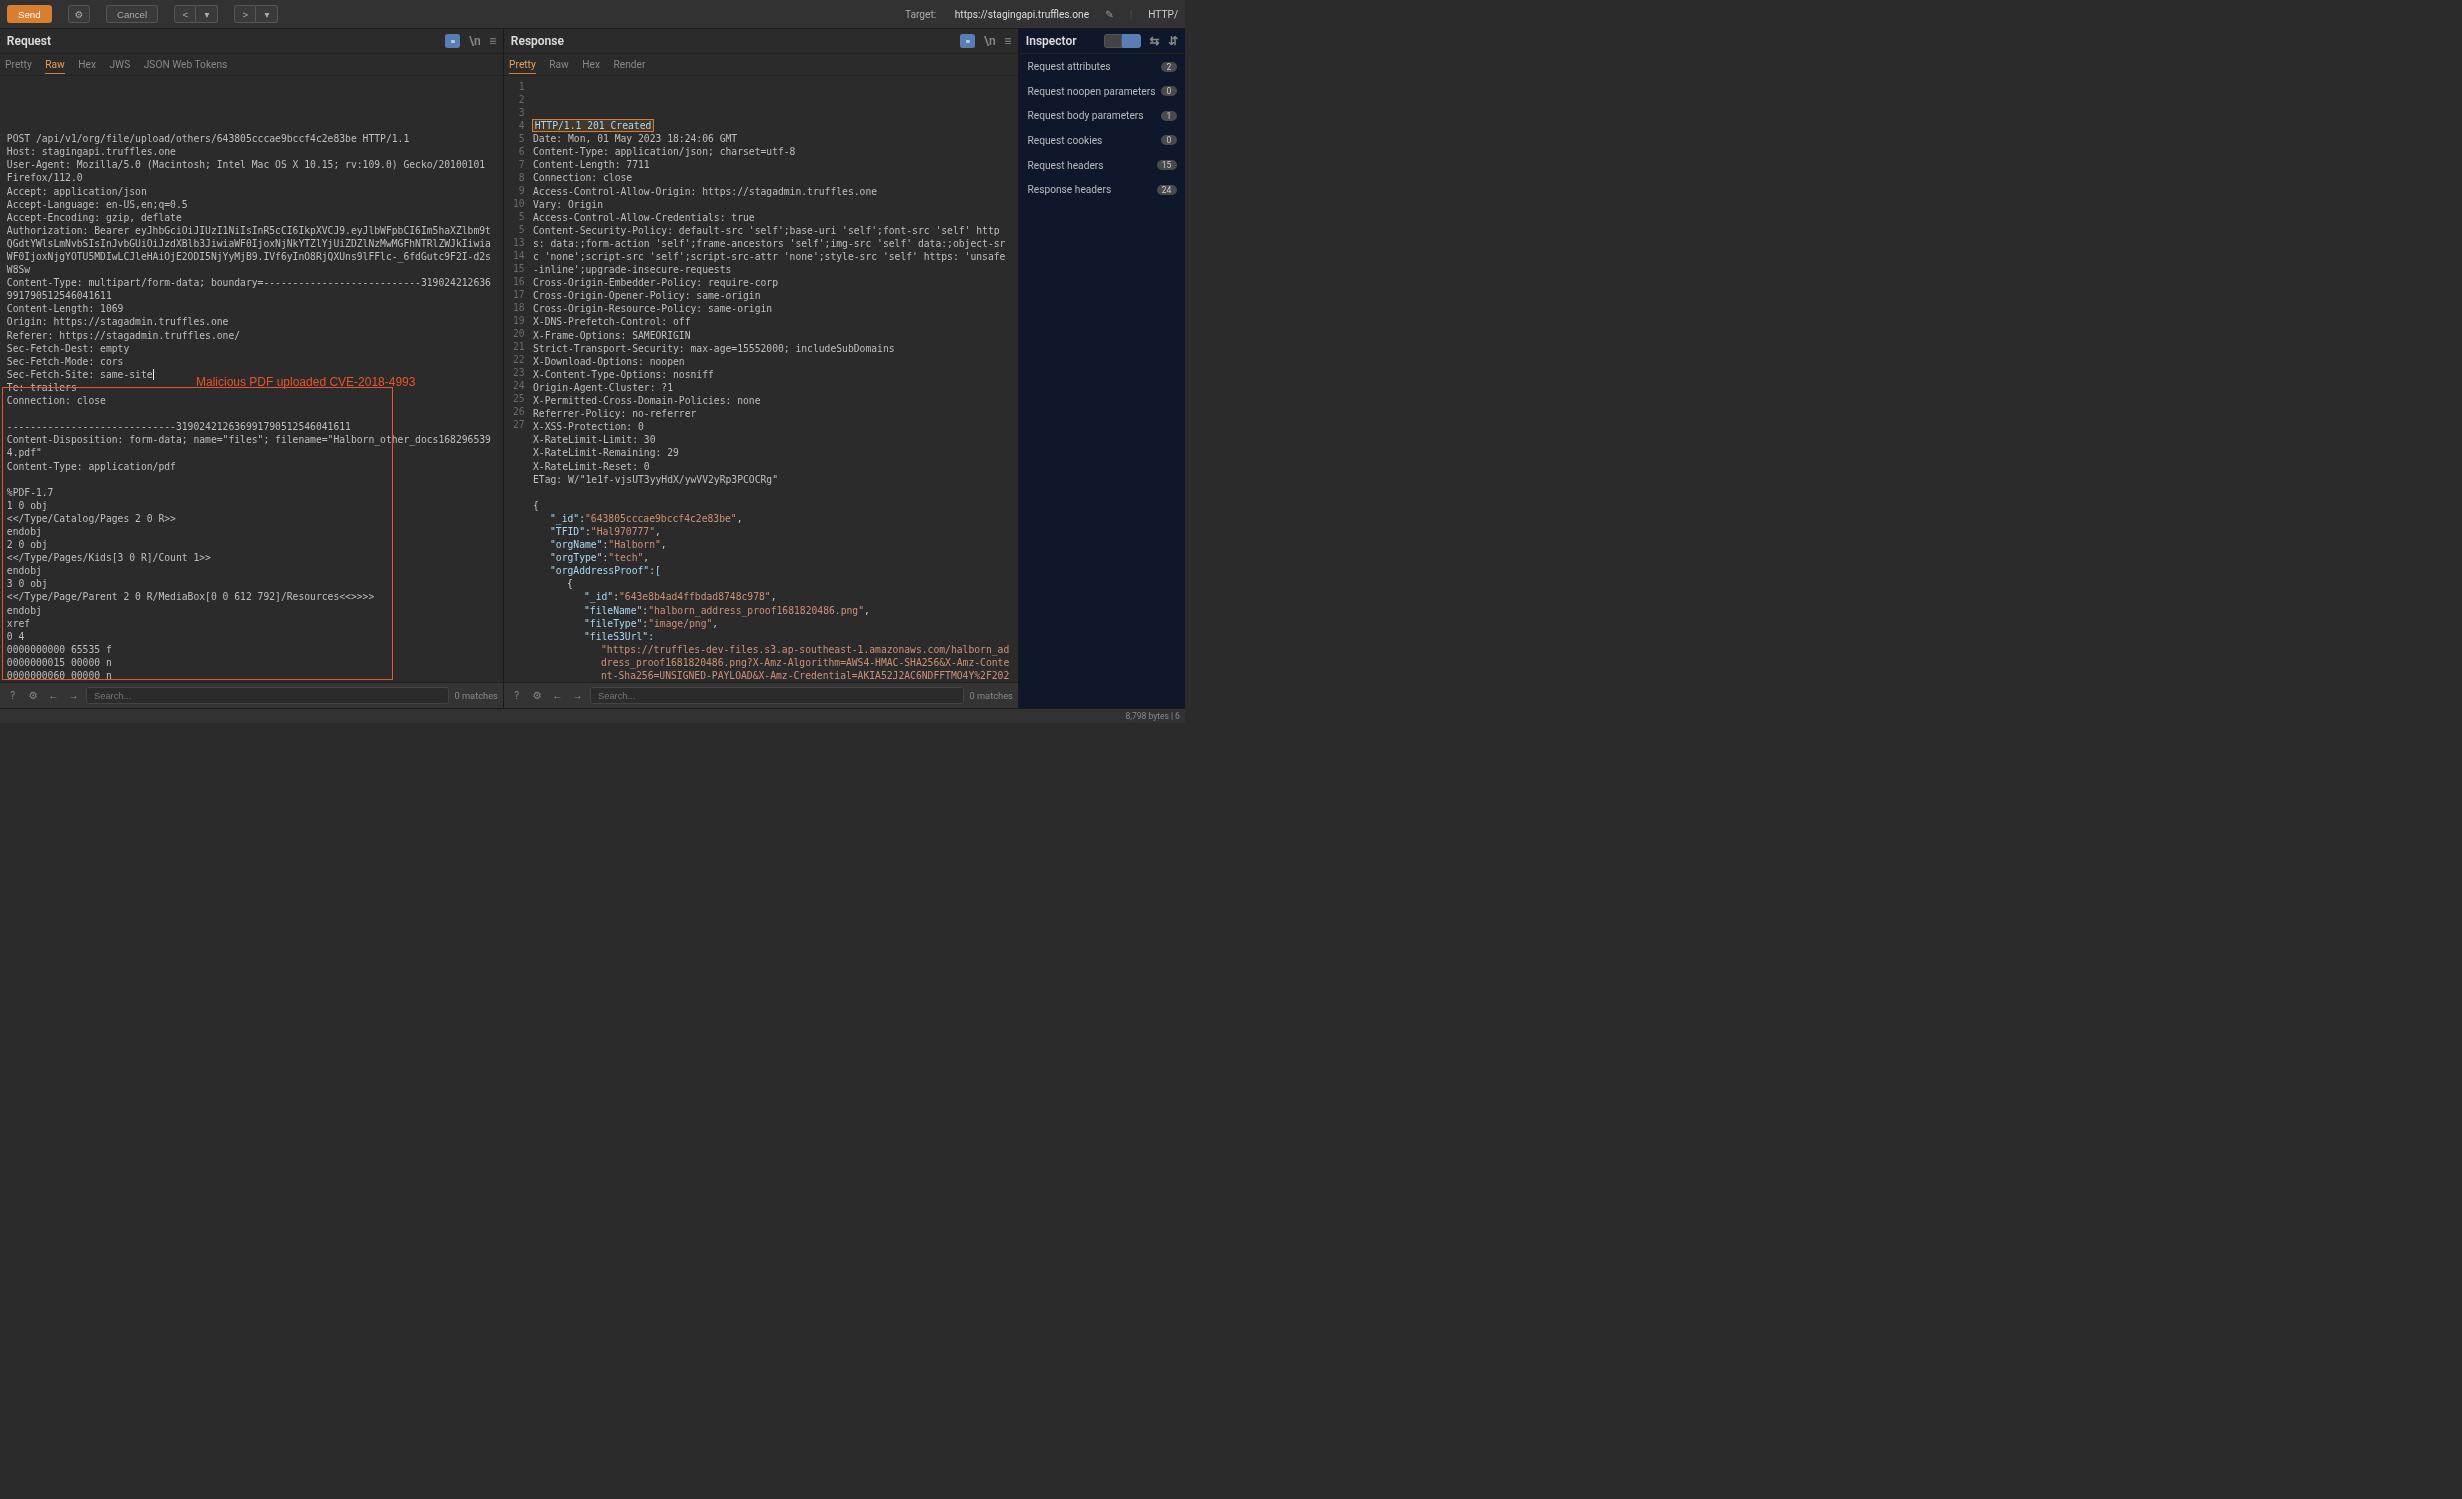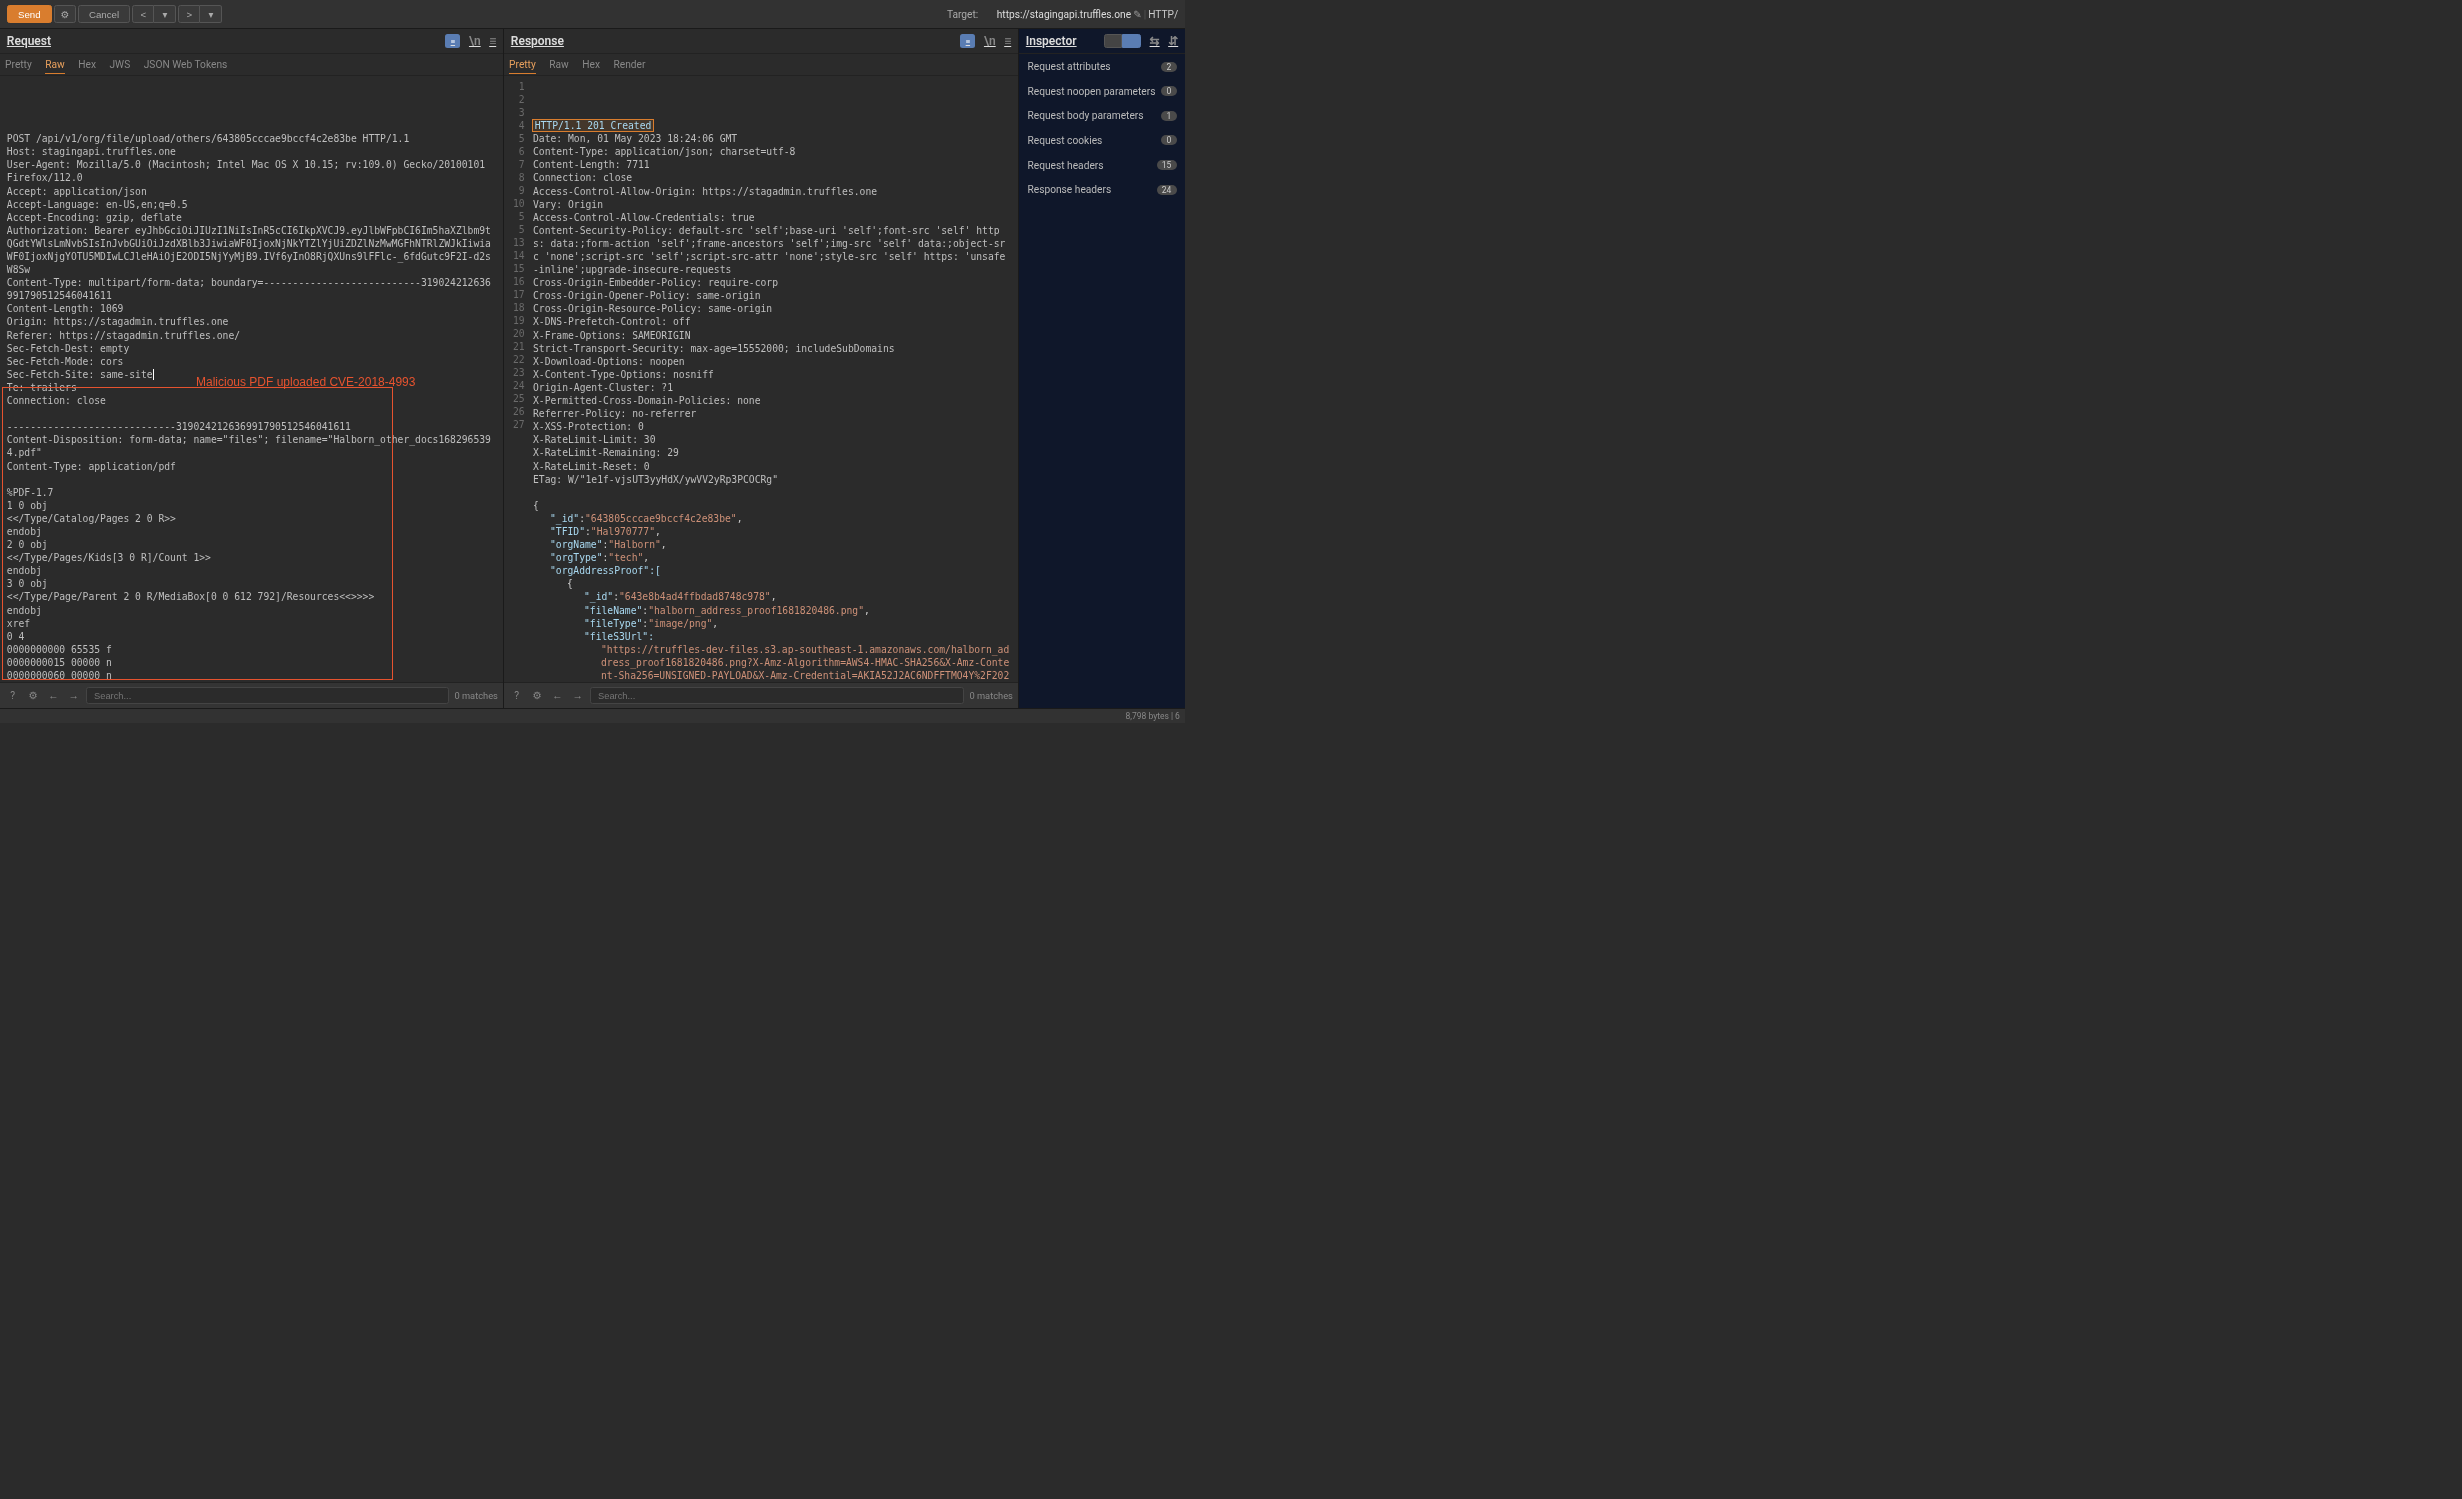--- a/index.html
+++ b/index.html
@@ -15,21 +15,21 @@
 .mono { font-family: "SF Mono", Monaco, Consolas, monospace; font-size: 9.7px; line-height: 1.35; }
 
 
 .topbar {
   height: 29px;
   background: #323232;
   border-bottom: 0.8px solid #1a1a1a;
   display: flex;
   align-items: center;
   padding: 0 6.8px;
-  gap: 2px;
+  gap: 16px;
 }
 .btn {
   height: 18.6px;
   padding: 0 10.2px;
   border-radius: 2.5px;
   border: 0.8px solid #555;
   background: #3a3a3a;
   color: #aaa;
   display: flex;
   align-items: center;
@@ -55,21 +55,20 @@
 .pane-header {
   height: 25.4px;
   display: flex;
   align-items: center;
   padding: 0 6.8px;
   font-size: 12px;
   font-weight: 600;
   color: #ddd;
   border-bottom: 0.8px solid #222;
   position: relative;
-  text-decoration: underline;
 }
 .pane-header .toggle-group {
   margin-left: auto;
   display: flex;
   gap: 0;
 }
 .toggle-btn {
   width: 18.6px; height: 13.5px;
   background: #444; border:0.8px solid #555;
   display: flex; align-items: center; justify-content: center;

